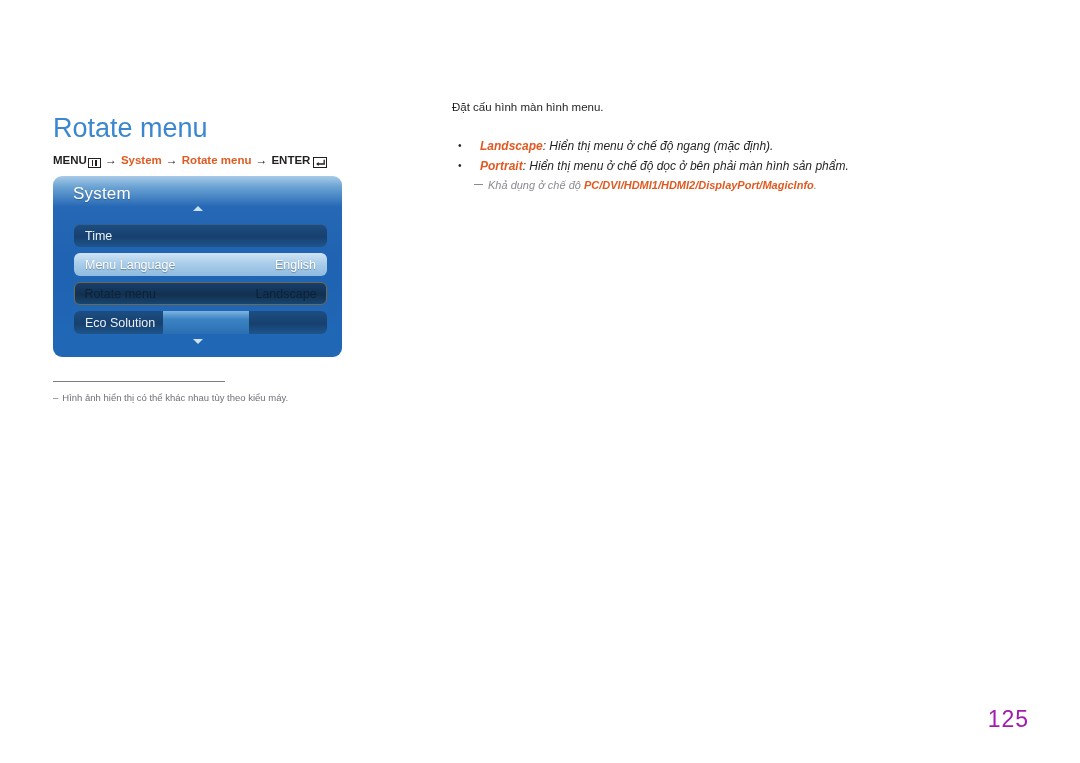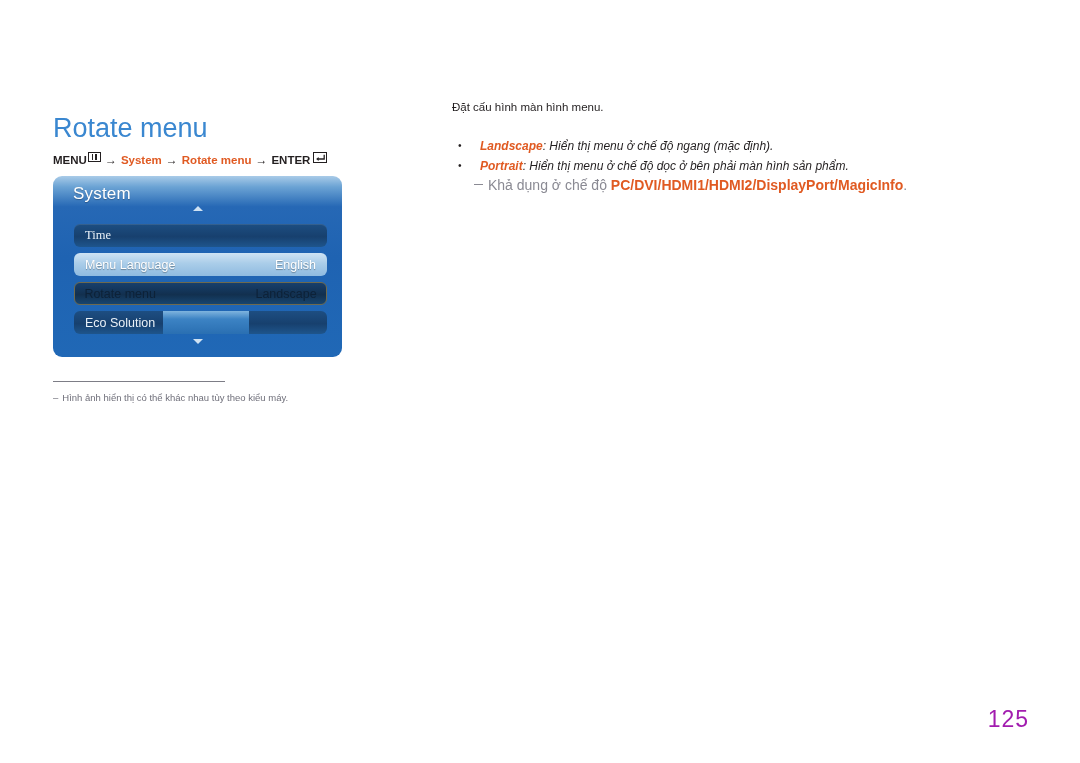--- a/index.html
+++ b/index.html
@@ -33,21 +33,21 @@
   .path-line {
     position: absolute;
     left: 53px;
     top: 152px;
     font-size: 11.5px;
     font-weight: bold;
     color: #231f20;
     white-space: nowrap;
     line-height: 16px;
     display: flex;
-    align-items: flex-start;
+    align-items: flex-end;
   }
   .path-line .seg { white-space: nowrap; }
   .path-line .accent { color: #e05a22; }
   .path-line .arrow {
     color: #231f20;
     padding: 0 4px;
     font-weight: normal;
     font-size: 12px;
   }
   .icon-menu {
@@ -144,21 +144,20 @@
     justify-content: space-between;
     padding: 0 11px;
     box-sizing: border-box;
     font-size: 12.5px;
   }
   .osd-row.normal {
     background: linear-gradient(to bottom, #1b4a7d 0%, #174border 0%, #1a477a 50%, #1d5288 100%);
     background: linear-gradient(to bottom, #1d4e82 0%, #17406e 55%, #1e558c 100%);
     color: #e9f1f8;
     box-shadow: inset 0 1px 0 rgba(255,255,255,.10);
-    font-family: Liberation Serif, serif;
   }
   .osd-row.selected {
     background: linear-gradient(to bottom, #cfe3f4 0%, #aacde9 45%, #8fbbe0 100%);
     color: #ffffff;
     text-shadow: 0 1px 1px rgba(0,0,0,.35);
     justify-content: space-between;
   }
   .osd-row.focused {
     background: linear-gradient(to bottom, #173f6c 0%, #12304f 55%, #17456f 100%);
     border: 1.6px solid #6f6a4d;
@@ -240,24 +239,25 @@
     font-size: 10px;
   }
   .bullet .term {
     color: #e05a22;
     font-weight: bold;
   }
   .subnote {
     position: relative;
     margin-left: 22px;
     padding-left: 14px;
-    font-size: 14px;
+    font-size: 11px;
     color: #8a8a93;
     line-height: 19px;
     white-space: nowrap;
+    font-style: italic;
   }
   .subnote::before {
     content: "";
     position: absolute;
     left: 0;
     top: 8px;
     width: 9px;
     height: 1.4px;
     background: #8a8a93;
   }

